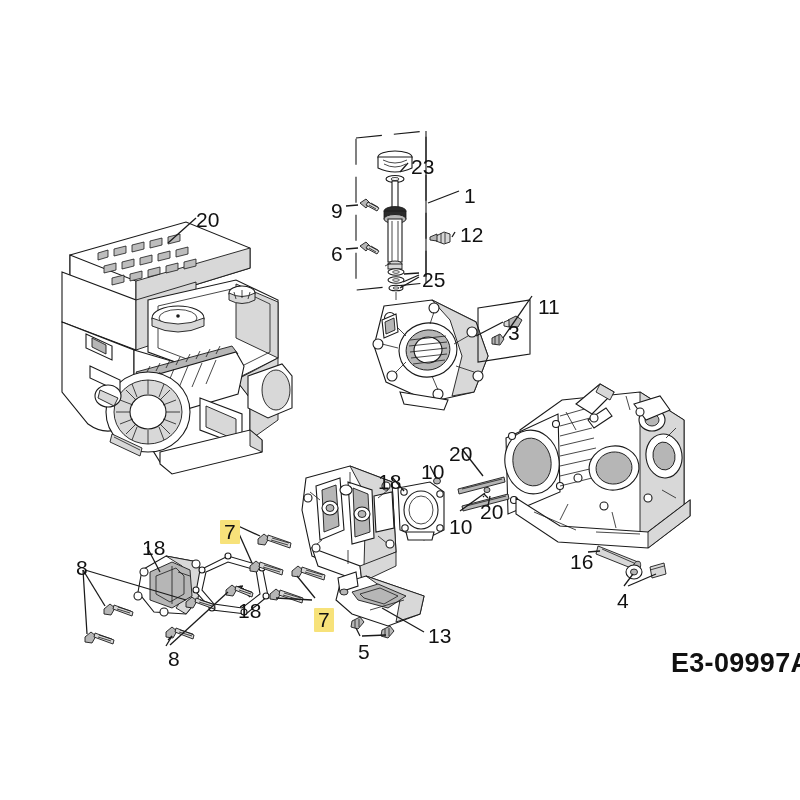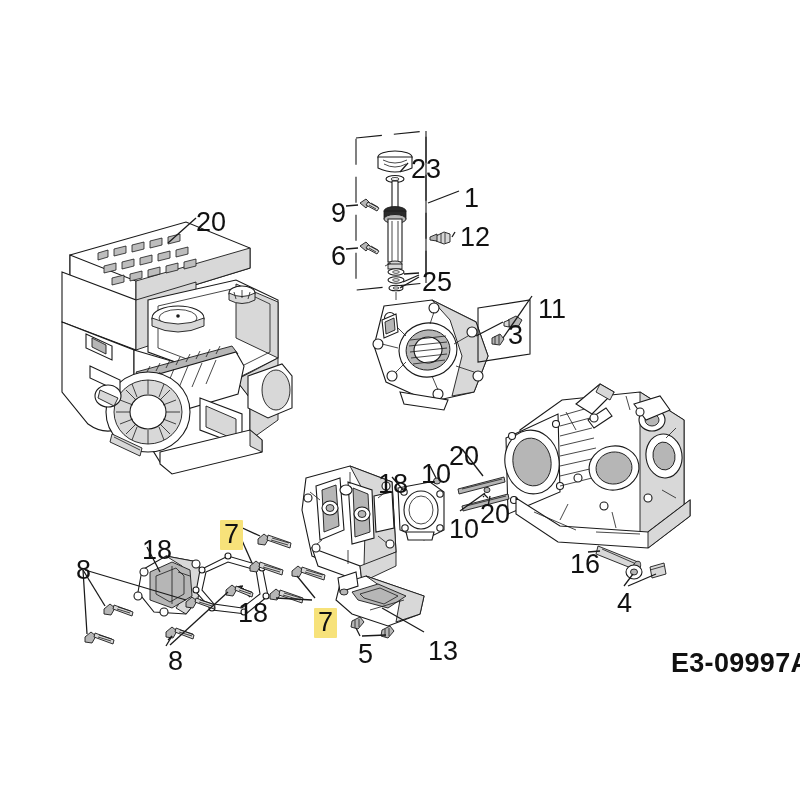--- a/index.html
+++ b/index.html
@@ -24,21 +24,21 @@
   #diagram-svg {
     position: absolute;
     left: 0;
     top: 0;
     width: 800px;
     height: 800px;
   }
   .callout {
     position: absolute;
     font-family: "Liberation Sans", sans-serif;
-    font-size: 27px;
+    font-size: 21px;
     font-weight: 400;
     color: #111111;
     line-height: 1;
     white-space: nowrap;
     letter-spacing: 0px;
   }
   .callout.hl {
     background: #f7e27a;
     padding: 1px 4px 2px 4px;
     border-radius: 1px;
@@ -508,17 +508,17 @@
   <div class="callout" style="left:449px;top:516px">10</div>
   <div class="callout" style="left:570px;top:551px">16</div>
   <div class="callout" style="left:617px;top:590px">4</div>
   <div class="callout" style="left:142px;top:537px">18</div>
   <div class="callout hl" style="left:220px;top:520px">7</div>
   <div class="callout hl" style="left:314px;top:608px">7</div>
   <div class="callout" style="left:76px;top:557px">8</div>
   <div class="callout" style="left:238px;top:600px">18</div>
   <div class="callout" style="left:168px;top:648px">8</div>
   <div class="callout" style="left:358px;top:641px">5</div>
-  <div class="callout" style="left:428px;top:638px">13</div>
+  <div class="callout" style="left:428px;top:625px">13</div>
 
   <div id="partnumber" style="left:671px;top:648px">E3-09997A-01</div>
 
 </div>
 
 </body></html>

